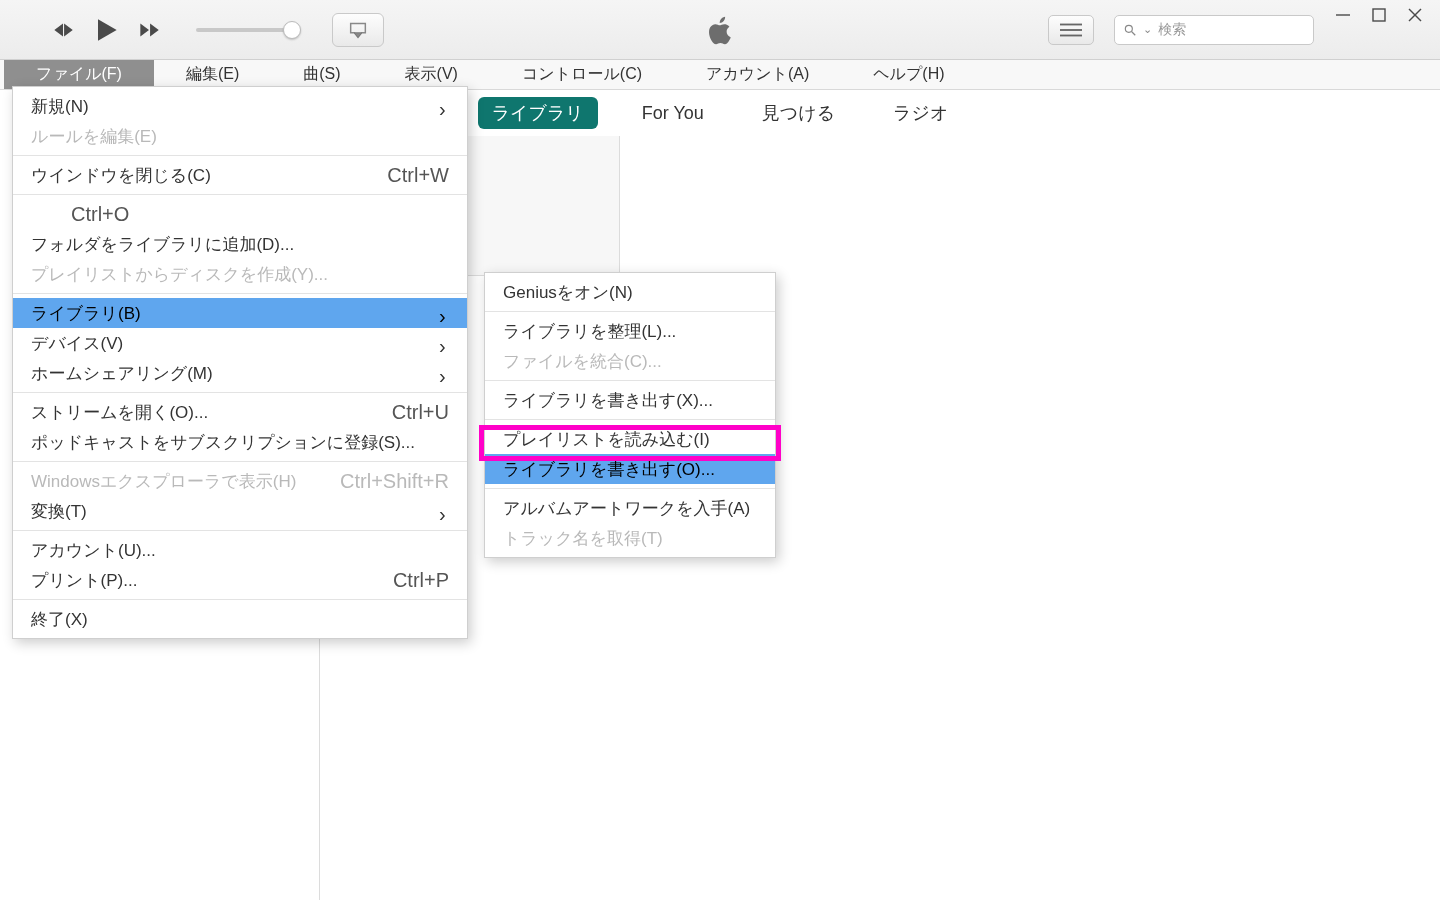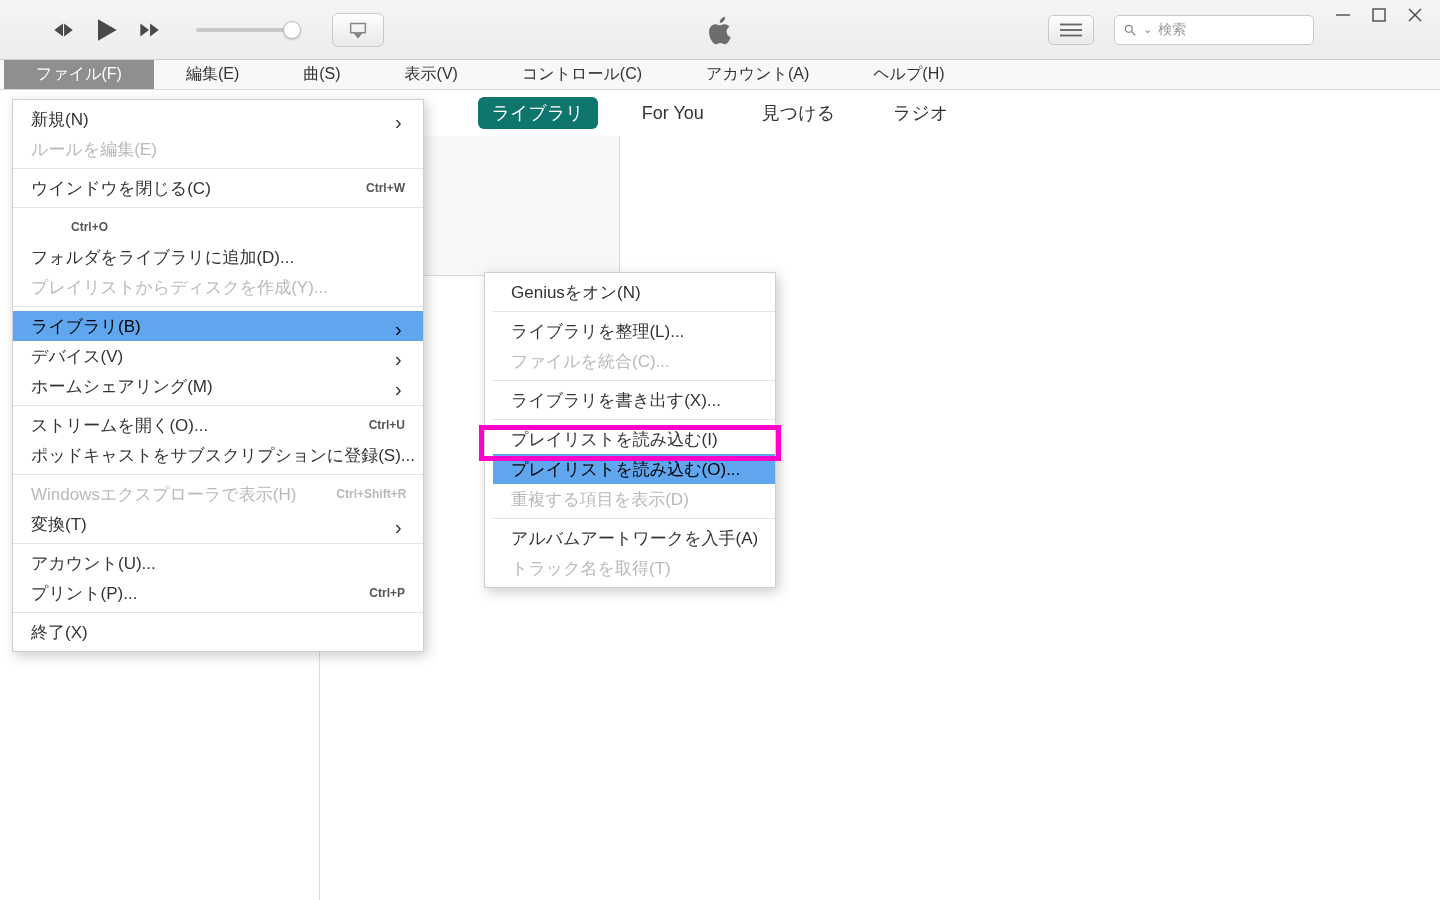--- a/index.html
+++ b/index.html
@@ -51,30 +51,30 @@
   .menu-popup {
     position:absolute;
     background:#fff;
     border:1px solid #cfcfcf;
     box-shadow: 3px 4px 12px rgba(0,0,0,0.2);
     font-size:17px;
     color:#333;
     padding:4px 0;
   }
   .menu-popup .row { height:30px; display:flex; align-items:center; justify-content:space-between; padding:0 18px; cursor:default; white-space:nowrap; }
-  .menu-popup .row .shortcut { color:#555; font-size:12px; margin-left:40px;font-weight:bold; }
+  .menu-popup .row .shortcut { color:#555; font-size:20px; margin-left:40px; }
   .menu-popup .row.disabled { color:#b9b9b9; }
   .menu-popup .row.disabled .shortcut { color:#b9b9b9; }
   .menu-popup .row.hi { background:#5fa6ee; color:#000; }
   .menu-popup .sep { height:1px; background:#e3e3e3; margin:4px 0; }
   .chevron { width:10px; height:10px; }
   .chevron::before { content:"›"; font-size:20px; color:inherit; line-height:0; }
 
-  #file-menu { left:12px; top:99px; width:412px; }
-  #library-submenu { left:484px; top:272px; width:292px;padding-left:8px; }
+  #file-menu { left:12px; top:86px; width:456px; }
+  #library-submenu { left:484px; top:272px; width:292px; }
 
   
   .annot-box { position:absolute; border:5px solid #ff00c8; pointer-events:none; }
   #annot1 { left:479px; top:425px; width:302px; height:36px; }
 </style>
 </head>
 <body>
 
 <div class="titlebar">
   <div class="playback-controls">
@@ -266,25 +266,21 @@
     <div class="row">
       <span>ライブラリを書き出す(X)...</span>
       <span style="display: flex; align-items: center; gap: 10px;"></span>
     </div>
     <div class="sep"></div>
     <div class="row">
       <span>プレイリストを読み込む(I)</span>
       <span style="display: flex; align-items: center; gap: 10px;"></span>
     </div>
     <div class="row hi">
-      <span>プレイリストを読み込む(O)...</span>
-      <span style="display: flex; align-items: center; gap: 10px;"></span>
-    </div>
-    <div class="row disabled">
-      <span>重複する項目を表示(D)</span>
+      <span>ライブラリを書き出す(O)...</span>
       <span style="display: flex; align-items: center; gap: 10px;"></span>
     </div>
     <div class="sep"></div>
     <div class="row">
       <span>アルバムアートワークを入手(A)</span>
       <span style="display: flex; align-items: center; gap: 10px;"></span>
     </div>
     <div class="row disabled">
       <span>トラック名を取得(T)</span>
       <span style="display: flex; align-items: center; gap: 10px;"></span>

